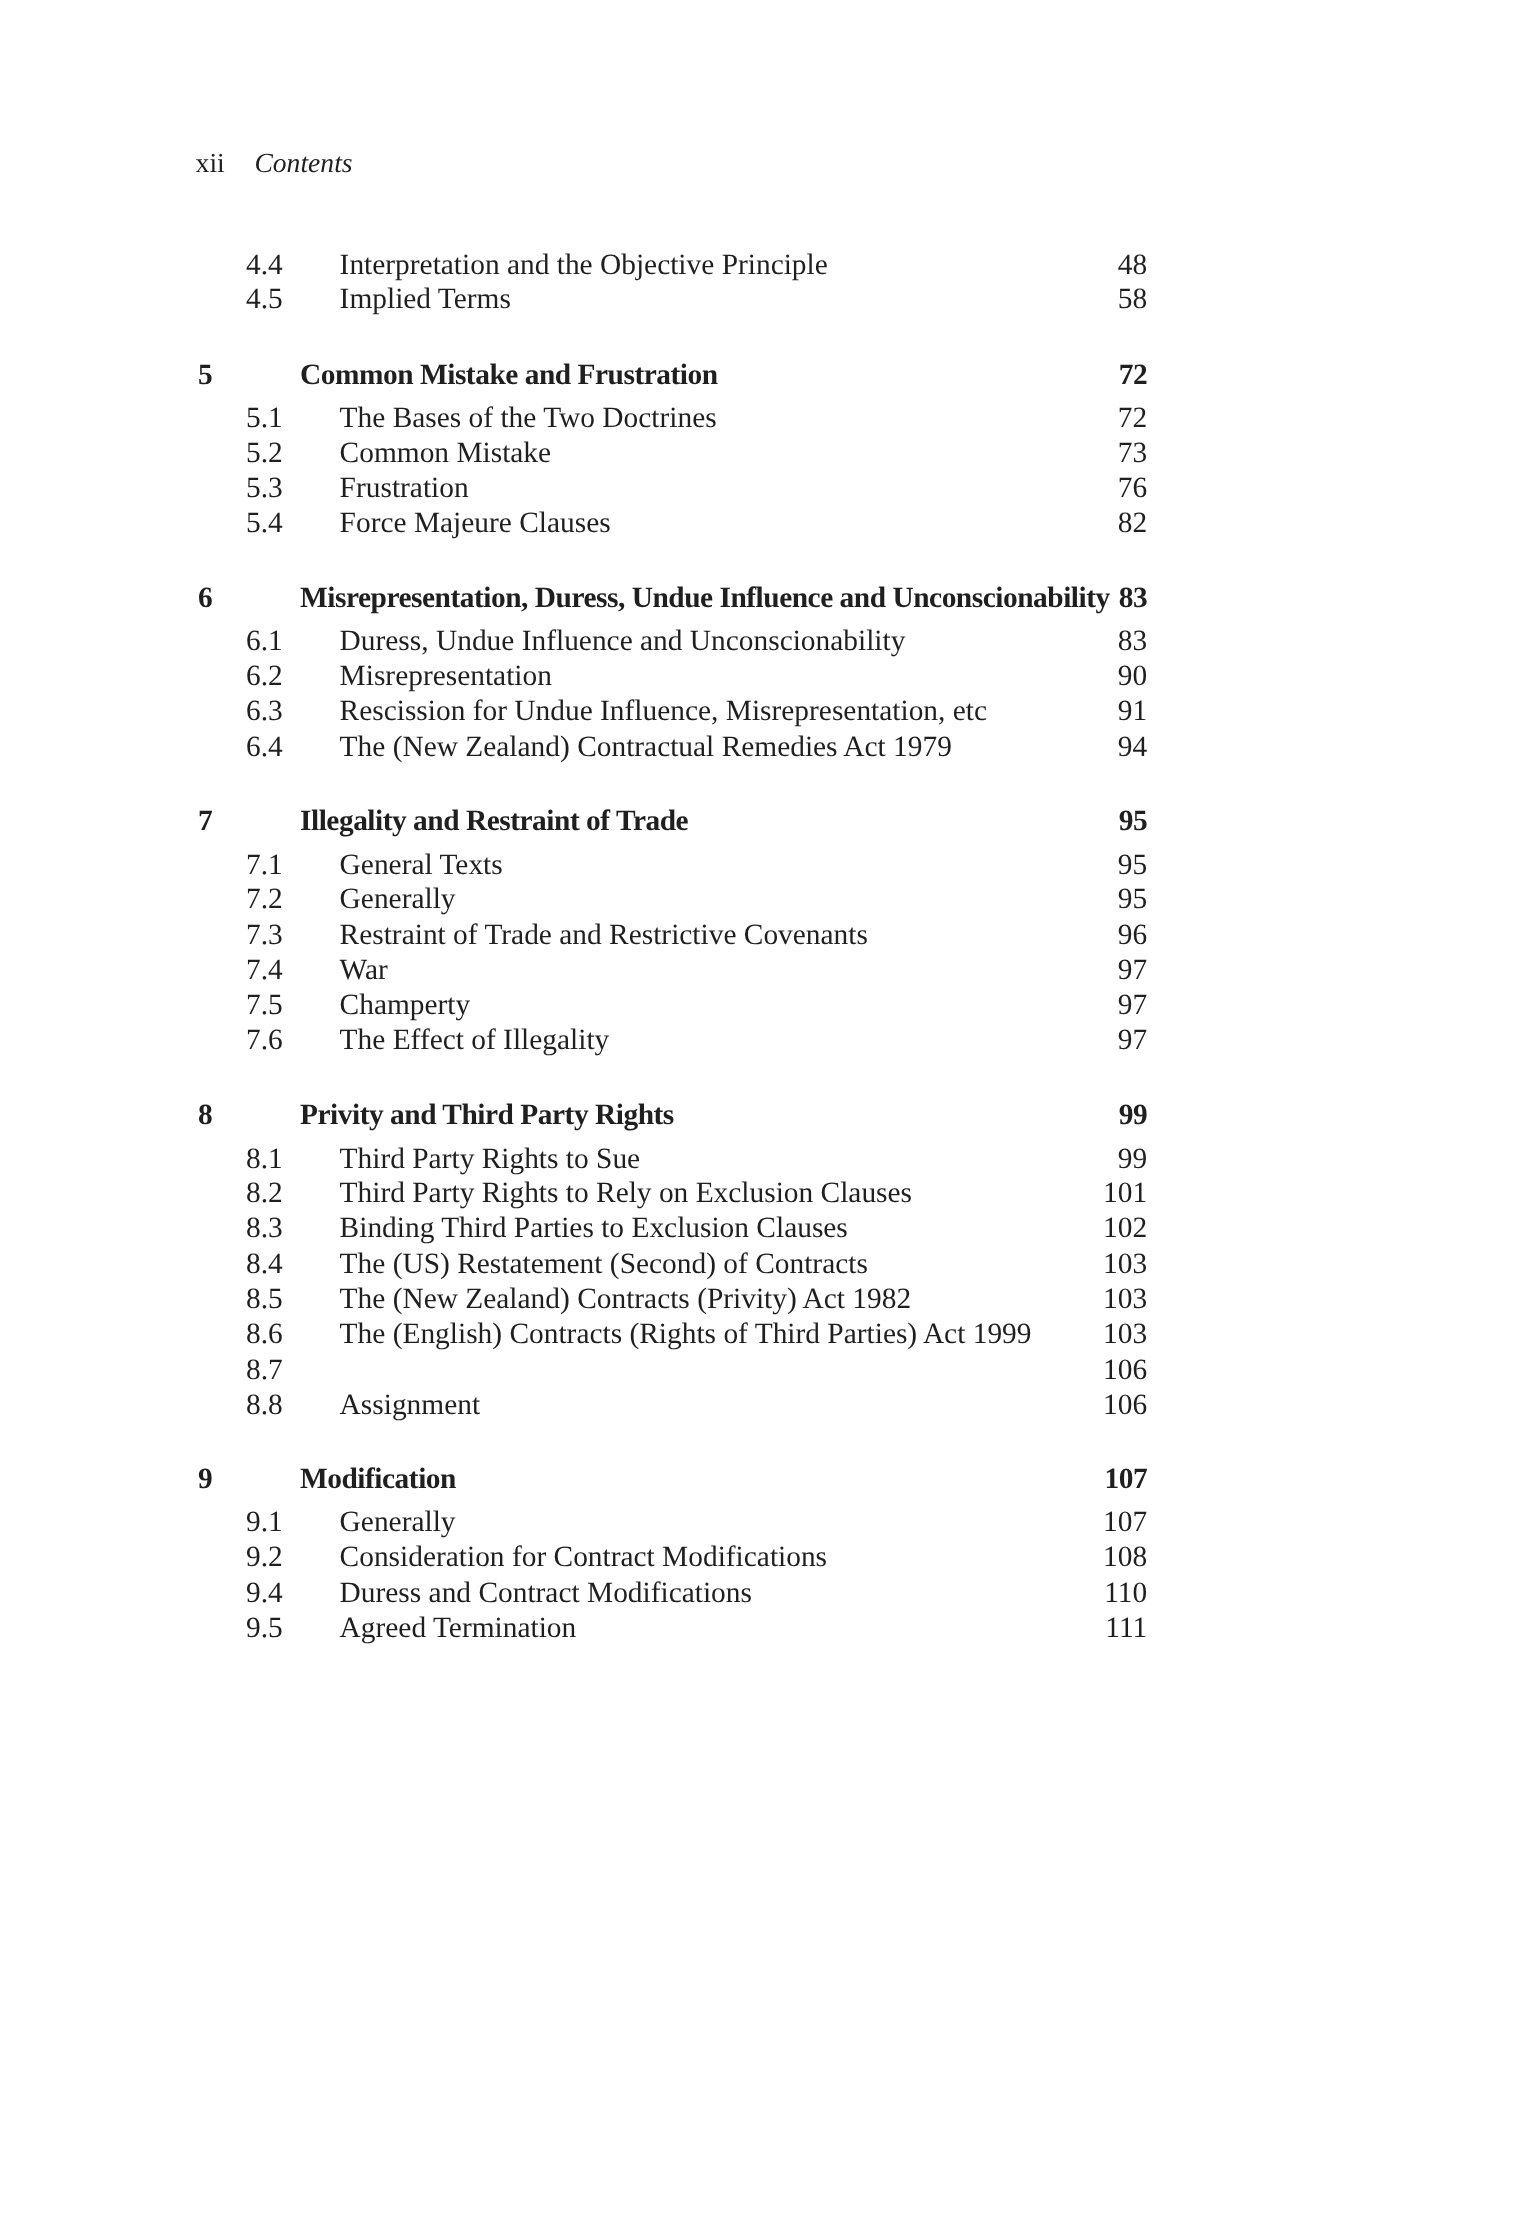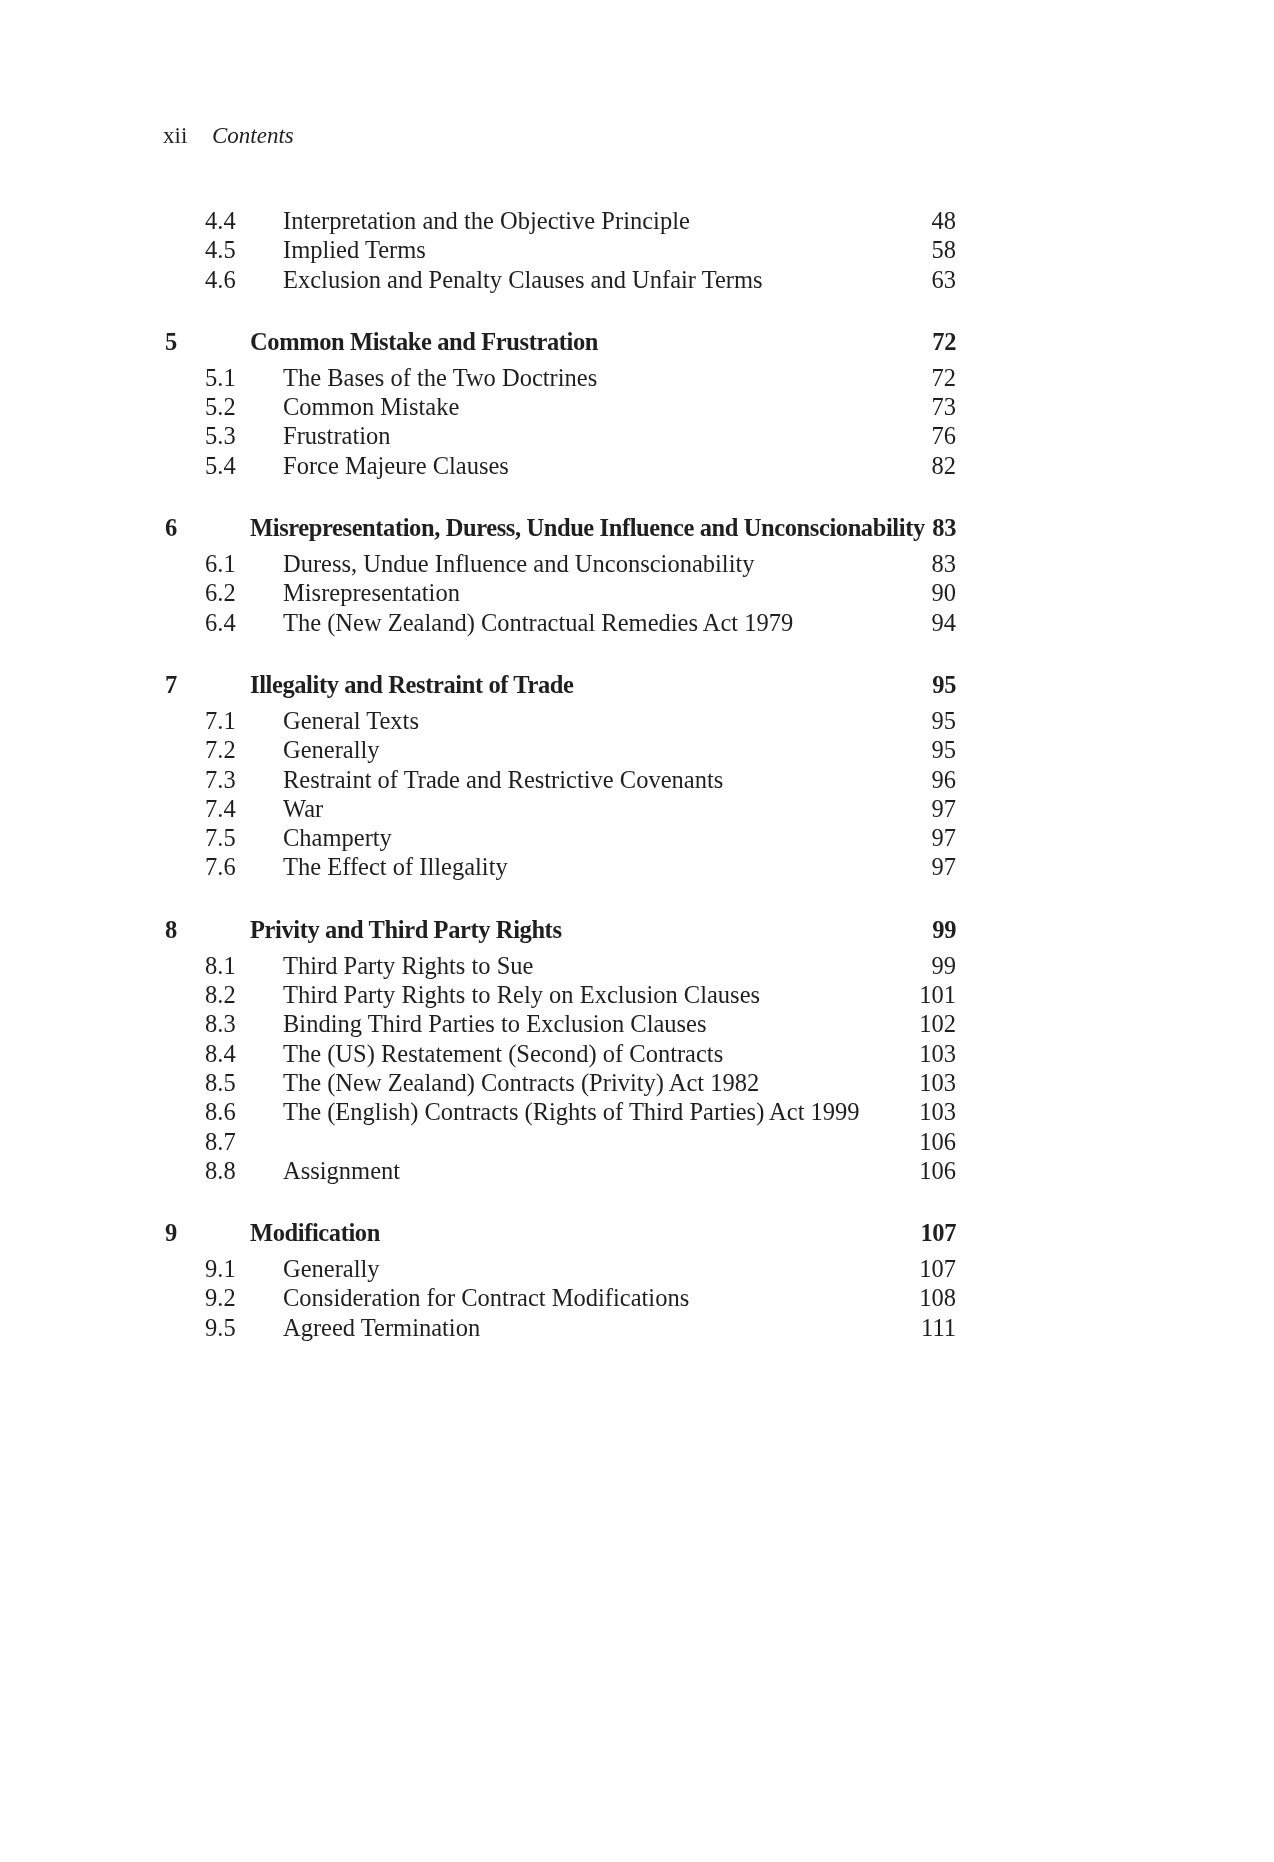--- a/index.html
+++ b/index.html
@@ -102,25 +102,20 @@
     <div class="row">
       <span class="num">4.4</span>
       <span class="label">Interpretation and the Objective Principle</span>
       <span class="page-no">48</span>
     </div>
     <div class="row">
       <span class="num">4.5</span>
       <span class="label">Implied Terms</span>
       <span class="page-no">58</span>
     </div>
-    <div class="row">
-      <span class="num">4.6</span>
-      <span class="label">Exclusion and Penalty Clauses and Unfair Terms</span>
-      <span class="page-no">63</span>
-    </div>
 
     <div class="chapter">
       <span class="num">5</span>
       <span class="label">Common Mistake and Frustration</span>
       <span class="page-no">72</span>
     </div>
     <div class="row">
         <span class="num">5.1</span>
         <span class="label">The Bases of the Two Doctrines</span>
         <span class="page-no">72</span>
@@ -150,20 +145,25 @@
         <span class="num">6.1</span>
         <span class="label">Duress, Undue Influence and Unconscionability</span>
         <span class="page-no">83</span>
       </div>
     <div class="row">
         <span class="num">6.2</span>
         <span class="label">Misrepresentation</span>
         <span class="page-no">90</span>
       </div>
     <div class="row">
+        <span class="num">6.3</span>
+        <span class="label">Rescission for Undue Influence, Misrepresentation, etc</span>
+        <span class="page-no">91</span>
+      </div>
+    <div class="row">
         <span class="num">6.4</span>
         <span class="label">The (New Zealand) Contractual Remedies Act 1979</span>
         <span class="page-no">94</span>
       </div>
 
     <div class="chapter">
       <span class="num">7</span>
       <span class="label">Illegality and Restraint of Trade</span>
       <span class="page-no">95</span>
     </div>
@@ -252,18 +252,23 @@
         <span class="num">9.1</span>
         <span class="label">Generally</span>
         <span class="page-no">107</span>
       </div>
     <div class="row">
         <span class="num">9.2</span>
         <span class="label">Consideration for Contract Modifications</span>
         <span class="page-no">108</span>
       </div>
     <div class="row">
+        <span class="num">9.4</span>
+        <span class="label">Duress and Contract Modifications</span>
+        <span class="page-no">110</span>
+      </div>
+    <div class="row">
         <span class="num">9.5</span>
         <span class="label">Agreed Termination</span>
         <span class="page-no">111</span>
       </div>
   </div>
 </div>
 
 </body></html>

